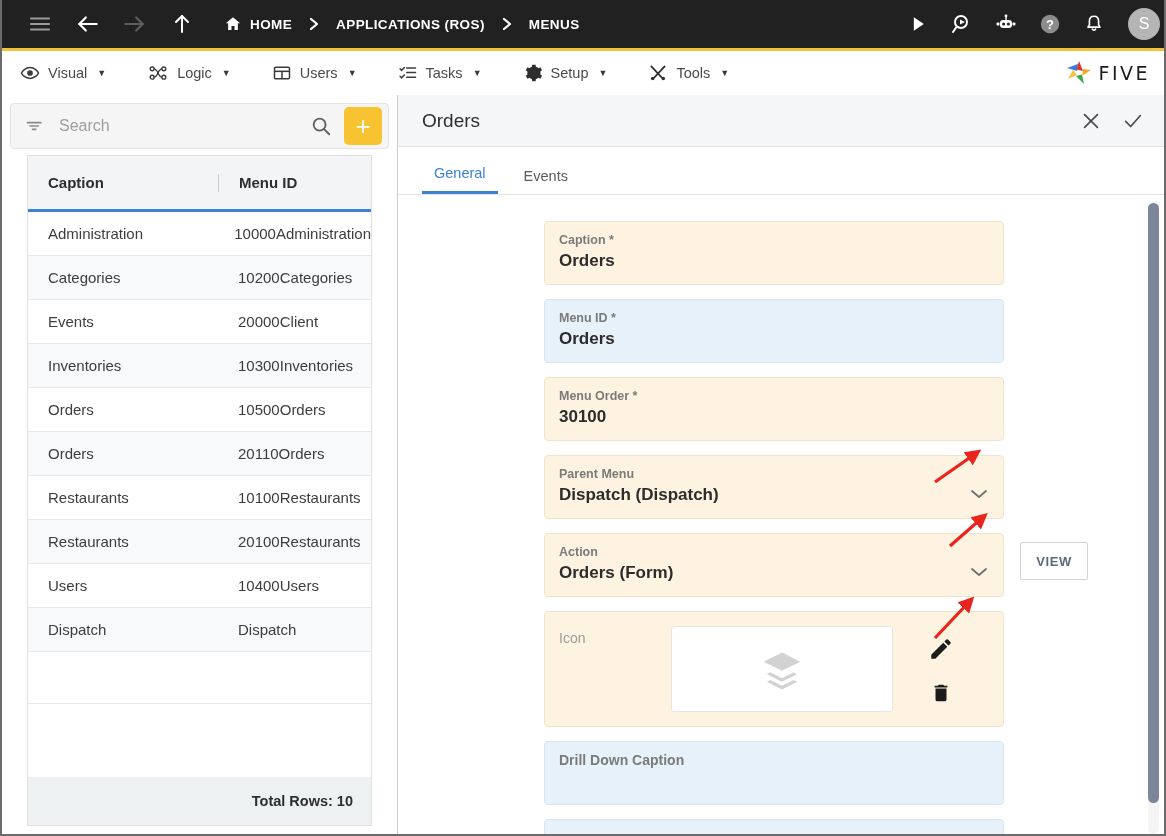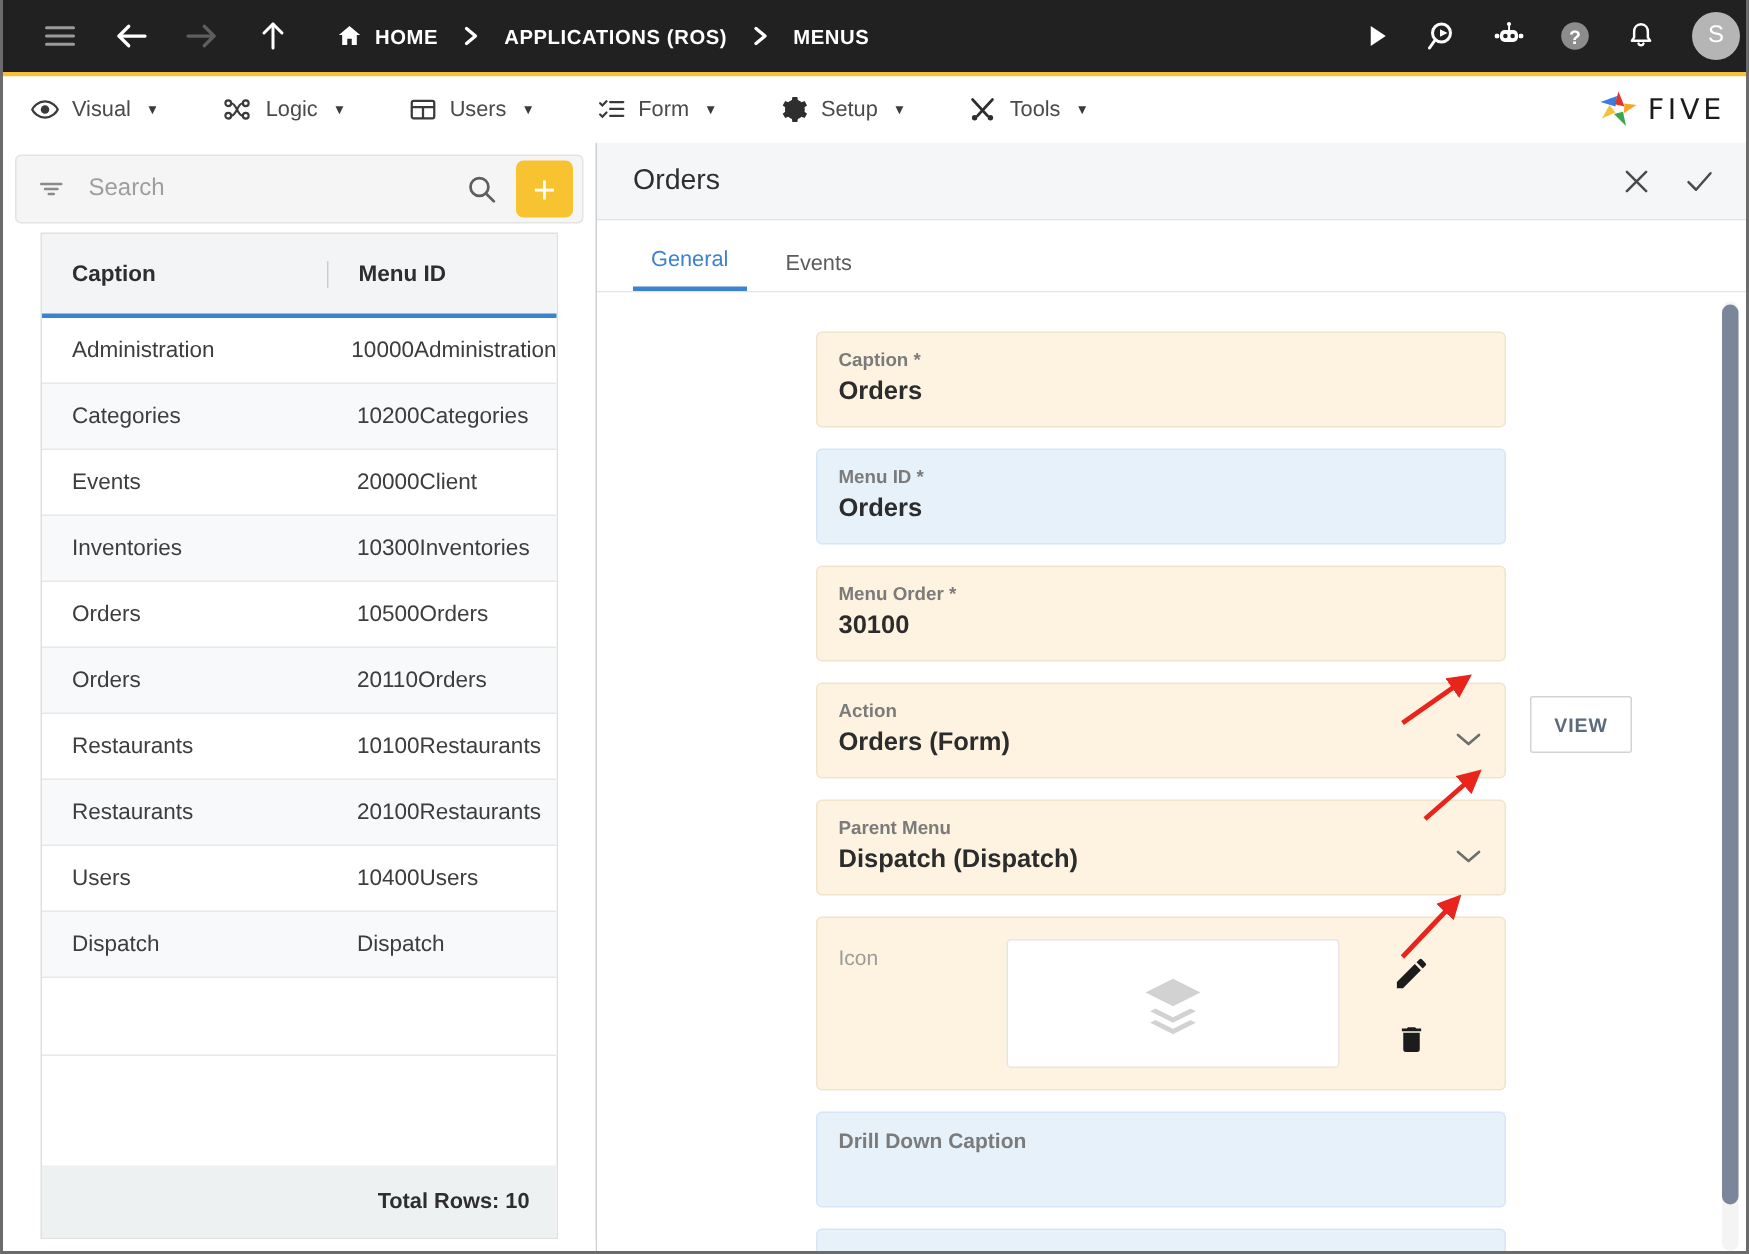--- a/index.html
+++ b/index.html
@@ -393,21 +393,21 @@
         <svg width="20" height="20" viewBox="0 0 24 24">
             <g stroke="#3a3a3a" stroke-width="1.8" fill="none" stroke-linecap="round">
           <polyline points="2.5,7 4.3,8.8 7.6,5.4"></polyline>
               <polyline points="2.5,16 4.3,17.8 7.6,14.4"></polyline>
           <line x1="10.5" y1="6" x2="21" y2="6"></line>
               <line x1="10.5" y1="11.5" x2="21" y2="11.5"></line>
               <line x1="10.5" y1="17" x2="21" y2="17"></line>
         </g>
           </svg>
       </span>
-      <span class="mi-label">Form</span>
+      <span class="mi-label">Tasks</span>
       <span class="caret">▼</span>
     </div>
 
     <div class="menu-item">
       <span style="display:flex">
         <svg width="20" height="20" viewBox="0 0 24 24" fill="#2e2e2e">
             <path d="M12 8.3a3.7 3.7 0 1 0 0 7.4 3.7 3.7 0 0 0 0-7.4zm9 3.7c0-.6-.05-1.2-.15-1.75l2-1.55-2-3.46-2.35.95a8.9 8.9 0 0 0-3.02-1.75L15.1 2h-4l-.38 2.44a8.9 8.9 0 0 0-3.02 1.75l-2.35-.95-2 3.46 2 1.55c-.1.55-.15 1.15-.15 1.75s.05 1.2.15 1.75l-2 1.55 2 3.46 2.35-.95a8.9 8.9 0 0 0 3.02 1.75L11.1 22h4l.38-2.44a8.9 8.9 0 0 0 3.02-1.75l2.35.95 2-3.46-2-1.55c.1-.55.15-1.15.15-1.75z"></path>
           </svg>
       </span>
       <span class="mi-label">Setup</span>
@@ -571,41 +571,41 @@
 
           <div class="field-row">
             <div class="field cream">
               <div class="f-label">Menu Order *</div>
               <div class="f-value right-align">30100</div>
             </div>
           </div>
 
           <div class="field-row">
             <div class="field cream">
+              <div class="f-label">Parent Menu</div>
+              <div class="f-value">Dispatch (Dispatch)</div>
+              <span class="chev">
+                <svg width="20" height="12" viewBox="0 0 20 12">
+                    <polyline points="3,3 10,9 17,3" fill="none" stroke="#6f6f6f" stroke-width="1.8" stroke-linecap="round" stroke-linejoin="round"></polyline>
+                  </svg>
+              </span>
+            </div>
+          </div>
+
+          <div class="field-row">
+            <div class="field cream">
               <div class="f-label">Action</div>
               <div class="f-value">Orders (Form)</div>
               <span class="chev">
                 <svg width="20" height="12" viewBox="0 0 20 12">
                     <polyline points="3,3 10,9 17,3" fill="none" stroke="#6f6f6f" stroke-width="1.8" stroke-linecap="round" stroke-linejoin="round"></polyline>
                   </svg>
               </span>
             </div>
             <div class="view-btn">VIEW</div>
-          </div>
-
-          <div class="field-row">
-            <div class="field cream">
-              <div class="f-label">Parent Menu</div>
-              <div class="f-value">Dispatch (Dispatch)</div>
-              <span class="chev">
-                <svg width="20" height="12" viewBox="0 0 20 12">
-                    <polyline points="3,3 10,9 17,3" fill="none" stroke="#6f6f6f" stroke-width="1.8" stroke-linecap="round" stroke-linejoin="round"></polyline>
-                  </svg>
-              </span>
-            </div>
           </div>
 
           <div class="field-row">
             <div class="icon-field">
               <div class="icon-field-label">Icon</div>
               <div class="icon-preview">
                 <span style="display:flex">
                   <svg width="44" height="44" viewBox="0 0 24 24" fill="#d2d2d2">
                     <polygon points="12,3 22,8 12,13 2,8"></polygon>
                     <polygon points="12,10.6 20.3,14.8 12,19 3.7,14.8 5.6,13.8 12,17 18.4,13.8"></polygon>

